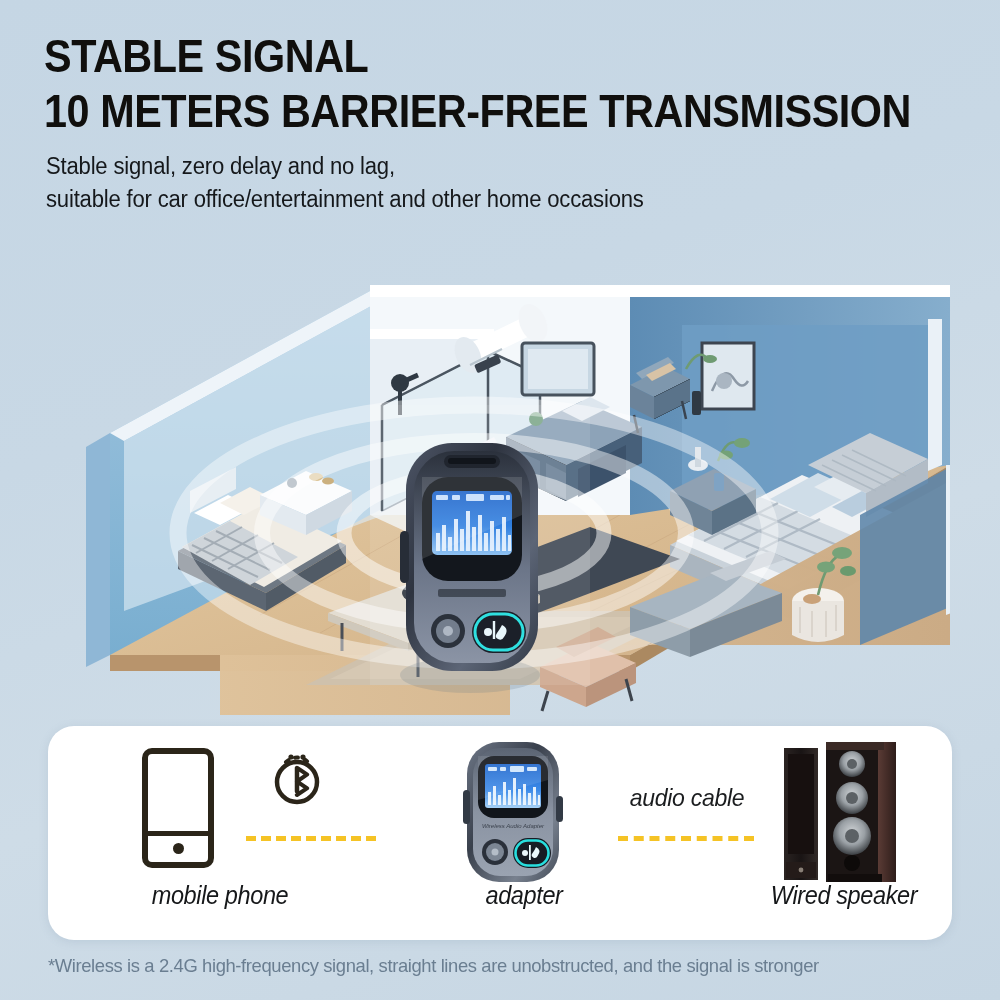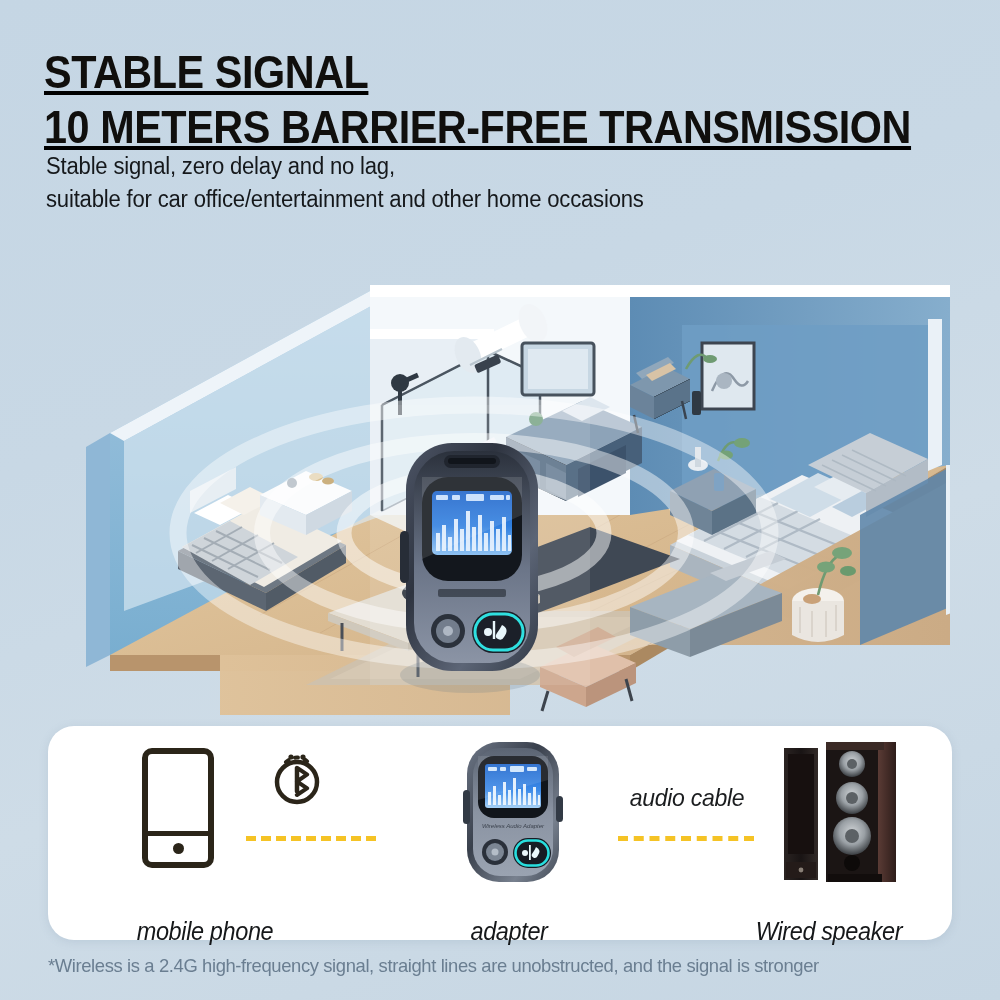--- a/index.html
+++ b/index.html
@@ -18,23 +18,22 @@
     width: 1000px;
     height: 1000px;
     background: linear-gradient(160deg, #c5d6e4 0%, #c8d8e5 35%, #cedce7 62%, #c6d6e3 100%);
     overflow: hidden;
   }
 
   
   .headline {
     position: absolute;
     left: 44px;
-    top: 48px;
+    top: 32px;
     width: 900px;
-    text-decoration: underline;
   }
   .headline-line {
     font-family: "Liberation Sans", sans-serif;
     font-weight: bold;
     color: #100f0d;
     letter-spacing: -0.5px;
     line-height: 1.04;
     transform: scaleX(0.88);
     transform-origin: left center;
     white-space: nowrap;
@@ -144,25 +143,24 @@
     width: 170px;
     text-align: center;
     font-size: 24px;
     color: #1b1d1f;
     letter-spacing: -0.3px;
     transform: scaleX(0.96);
   }
 
   .lbl-row {
     position: absolute;
-    left: 1px;
+    left: 16px;
     top: 155px;
     width: 100%;
     height: 34px;
-    margin-top: 36px;
   }
   .lbl {
     position: absolute;
     text-align: center;
     font-size: 25px;
     color: #16181a;
     letter-spacing: -0.4px;
     transform: scaleX(0.94);
     white-space: nowrap;
   }

